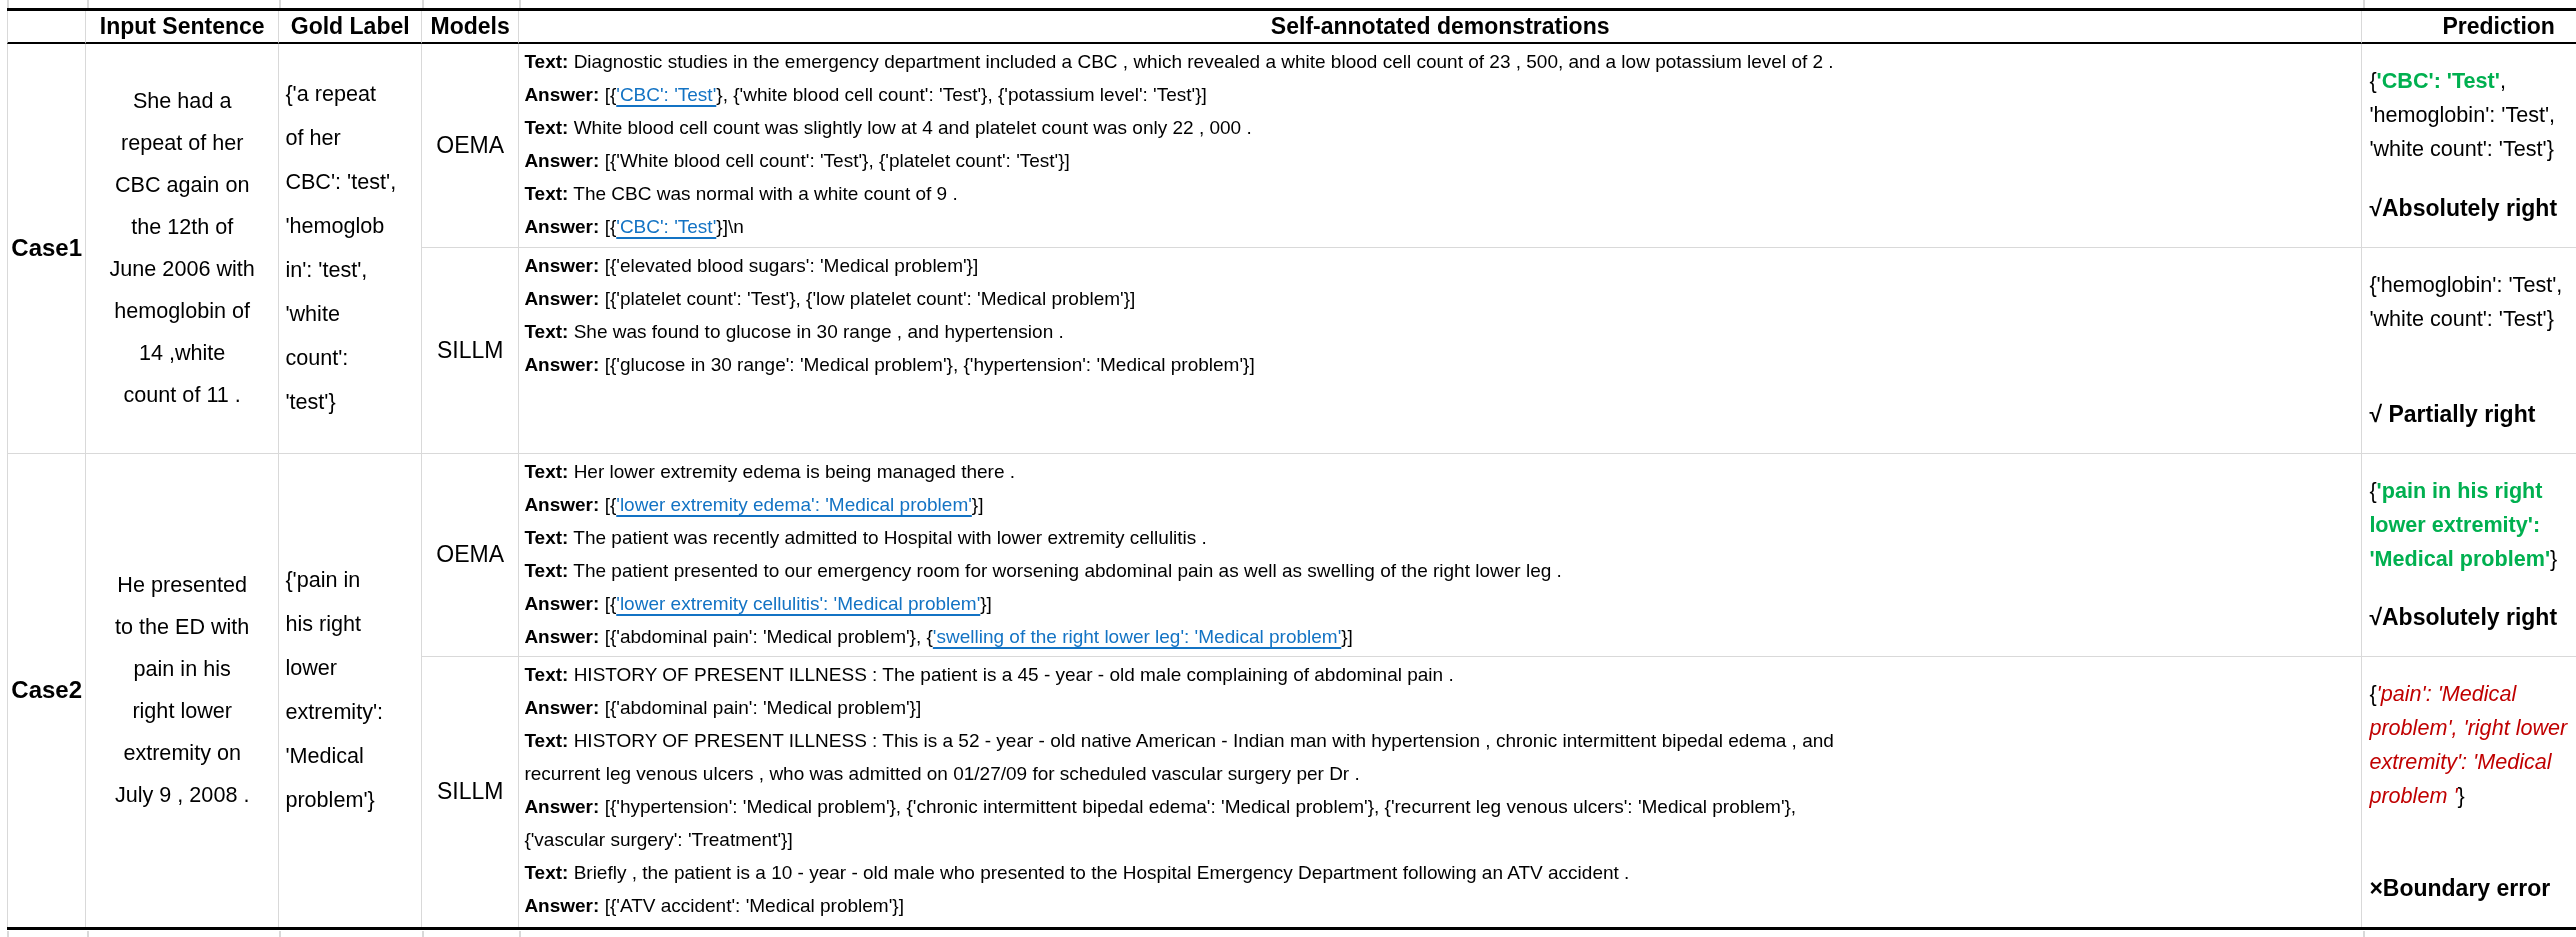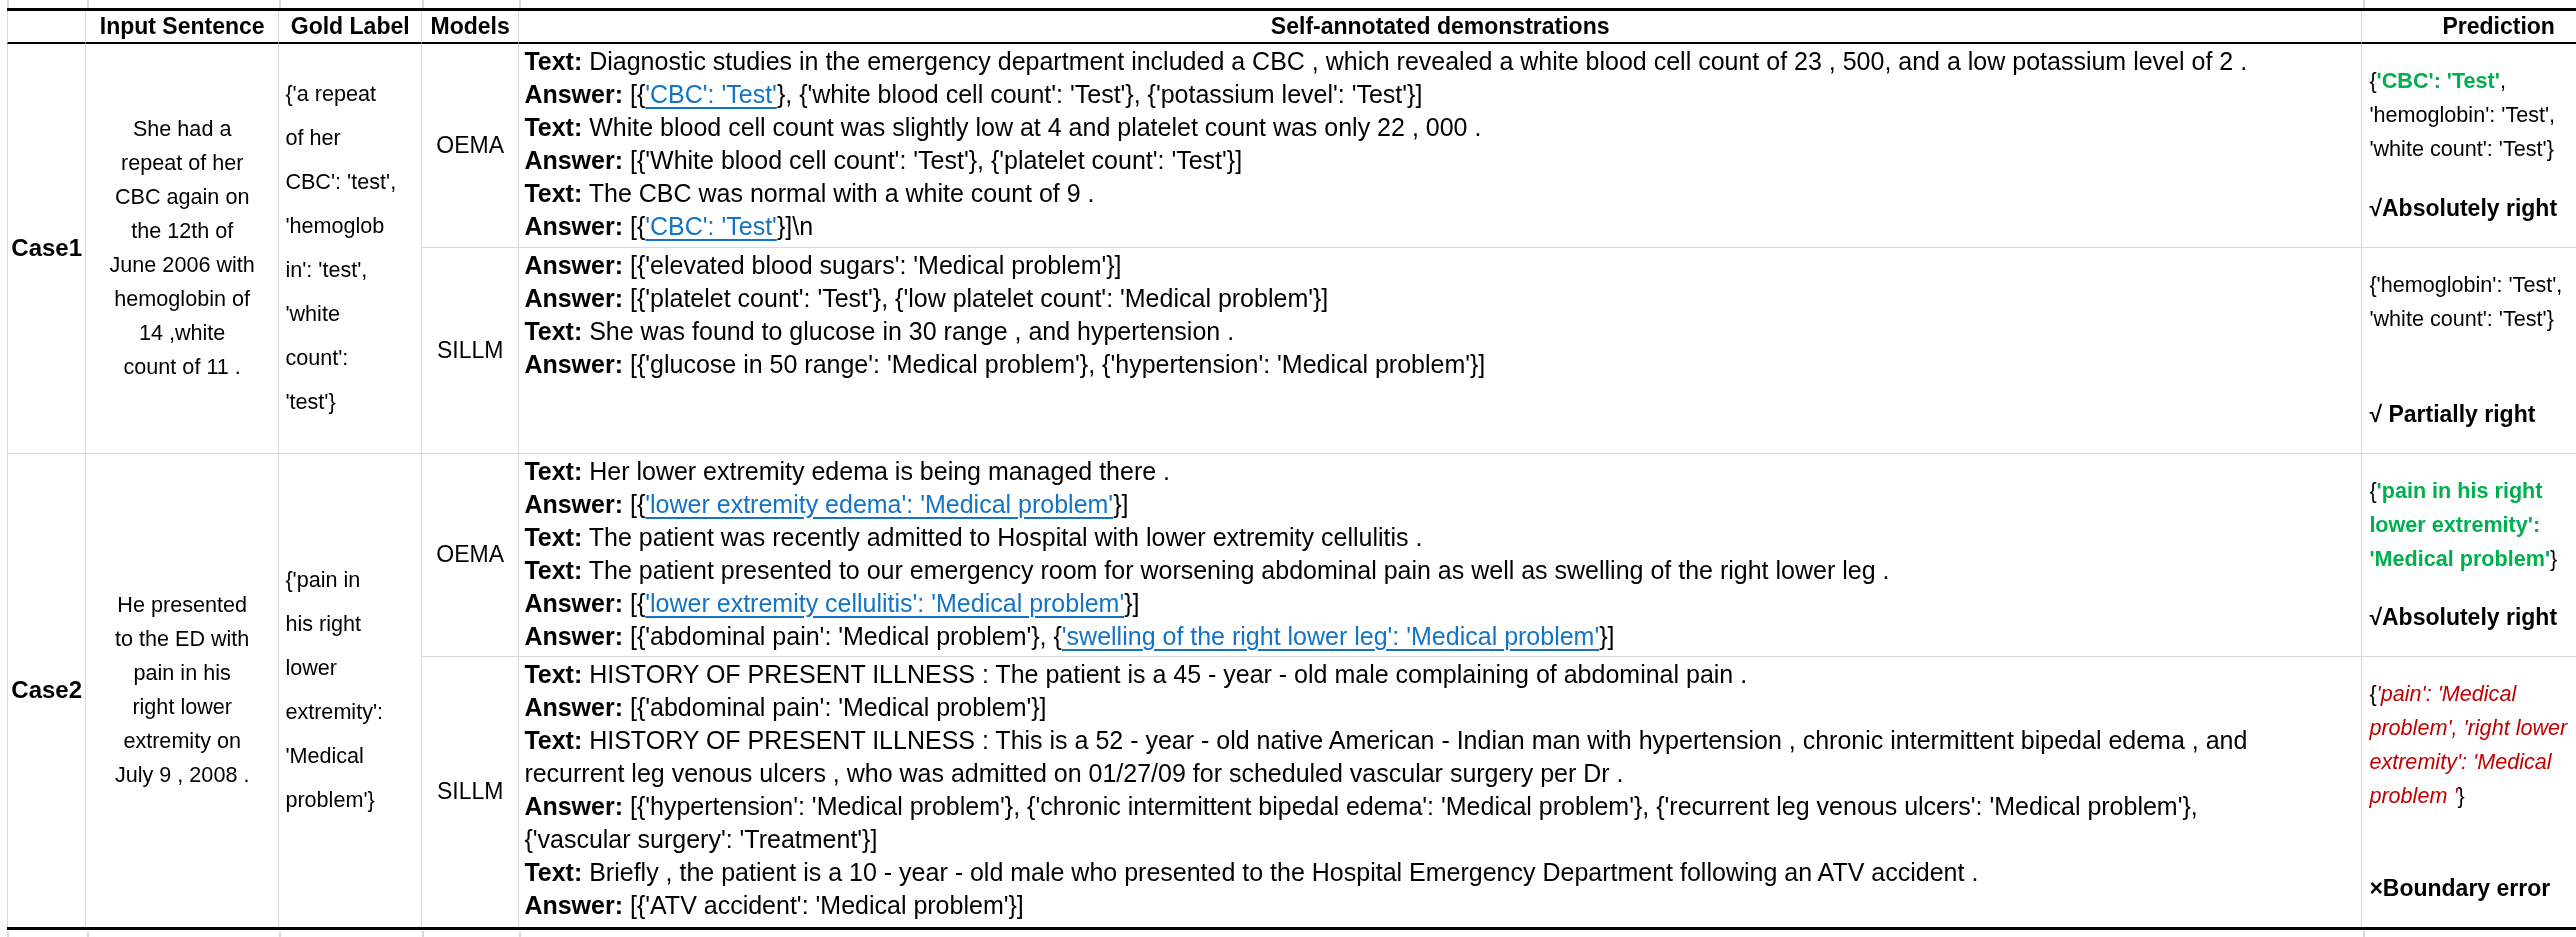--- a/index.html
+++ b/index.html
@@ -18,25 +18,25 @@
        box-sizing:content-box;}
   .cell{box-sizing:border-box;border-right:1.5px solid var(--grid);border-bottom:1.5px solid var(--grid);
         min-width:0;min-height:0;overflow:hidden;}
   .cell.first{border-left:1.5px solid var(--grid);text-align:right;}
   .cell.hdr{border-bottom:2.6px solid var(--rule);display:flex;align-items:center;justify-content:center;
             font-weight:bold;font-size:23px;}
   .cell.lastrow{border-bottom:none;}
   .rs2{grid-row:span 2;}
   .cell-case{display:flex;align-items:center;justify-content:center;font-weight:bold;font-size:24px;}
   .cell-input{display:flex;align-items:center;justify-content:center;text-align:center;
-              font-size:21.6px;line-height:34px;white-space:pre-line;}
+              font-size:21.6px;line-height:42px;white-space:pre-line;}
   .cell-gold{display:flex;flex-direction:column;justify-content:center;align-items:flex-start;
              padding-left:6.2px;font-size:21.6px;line-height:44px;white-space:pre-line;}
   .cell-model{display:flex;align-items:center;justify-content:center;font-size:23px;}
-  .cell-demos{padding:1px 5.2px 0 5.2px;font-size:25px;line-height:33px;}
+  .cell-demos{padding:1px 5.2px 0 5.2px;font-size:19px;line-height:33px;}
   .dline{white-space:pre-wrap;}
   .dlbl{font-weight:bold;}
   .link{color:var(--link);text-decoration:underline;text-decoration-thickness:1.5px;text-underline-offset:4.1px;cursor:pointer;}
   .cell-pred{display:flex;flex-direction:column;padding:20.6px 7.2px 21.6px 7.2px;
              font-size:21.6px;line-height:34px;}
   .pdict{white-space:pre-wrap;}
   .pgreen{color:var(--green);font-weight:bold;}
   .pred-red{color:var(--red);font-style:italic;}
   .verdict{margin-top:auto;font-weight:bold;font-size:23px;white-space:pre;}
   .vseg{position:absolute;width:1.5px;background:var(--grid);}
@@ -83,21 +83,21 @@
         <div class="pdict"><span>{</span><span class="pgreen">'CBC': 'Test'</span><span>,
 'hemoglobin': 'Test',
 'white count': 'Test'}</span></div>
         <div class="verdict">√Absolutely right</div>
       </div>
       <div class="cell cell-model">SILLM</div>
       <div class="cell cell-demos">
         <div class="dline"><span class="dlbl">Answer:</span><span> </span><span>[{'elevated blood sugars': 'Medical problem'}]</span></div>
         <div class="dline"><span class="dlbl">Answer:</span><span> </span><span>[{'platelet count': 'Test'}, {'low platelet count': 'Medical problem'}]</span></div>
         <div class="dline"><span class="dlbl">Text:</span><span> She was found to glucose in 30 range , and hypertension .</span></div>
-        <div class="dline"><span class="dlbl">Answer:</span><span> </span><span>[{'glucose in 50 range': 'Medical problem'}, {'hypertension': 'Medical problem'}]</span></div>
+        <div class="dline"><span class="dlbl">Answer:</span><span> </span><span>[{'glucose in 30 range': 'Medical problem'}, {'hypertension': 'Medical problem'}]</span></div>
       </div>
       <div class="cell cell-pred">
         <div class="pdict"><span>{'hemoglobin': 'Test',
 'white count': 'Test'}</span></div>
         <div class="verdict">√ Partially right</div>
       </div>
       <div class="cell first rs2 cell-case lastrow">Case2</div>
       <div class="cell rs2 cell-input lastrow">He presented
 to the ED with
 pain in his

